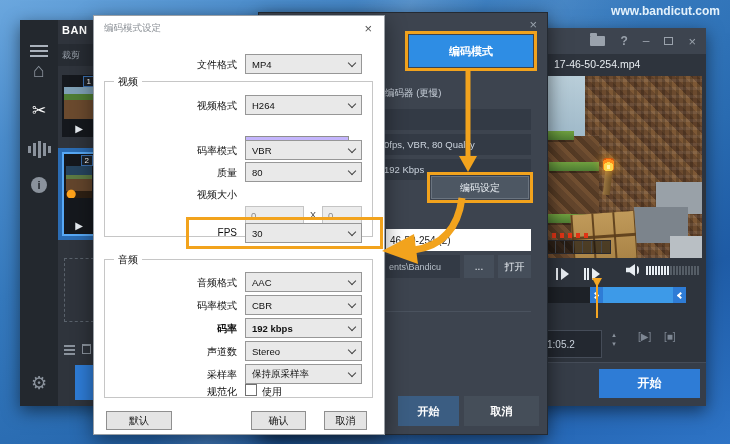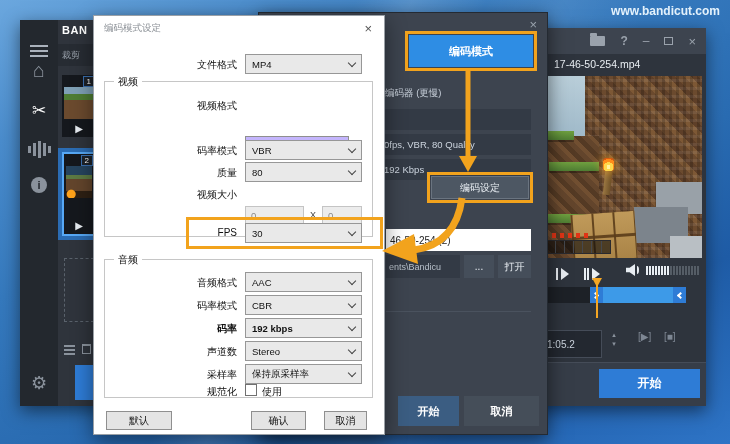--- a/index.html
+++ b/index.html
@@ -324,20 +324,24 @@
           <i class="chev"></i>
         </div>
     </div>
 
     <div class="grp gv">
       <span class="glab">视频</span>
     </div>
 
     <div class="srow" style="top:79px;">
       <span class="lbl">视频格式</span>
+      <div class="sel">
+          <span>H264</span>
+          <i class="chev"></i>
+        </div>
     </div>
     <div class="srow" style="top:102px;">
       <div class="morebtn">更多设置...</div>
     </div>
     <div class="srow" style="top:124px;">
       <span class="lbl">码率模式</span>
       <div class="sel">
           <span>VBR</span>
           <i class="chev"></i>
         </div>

